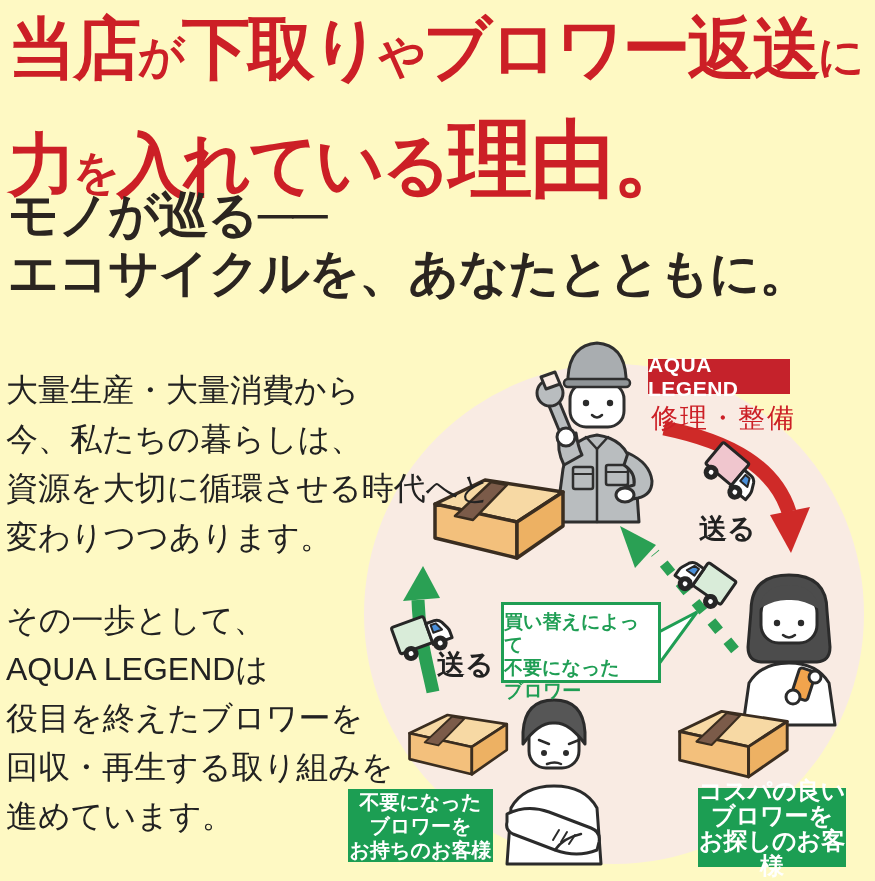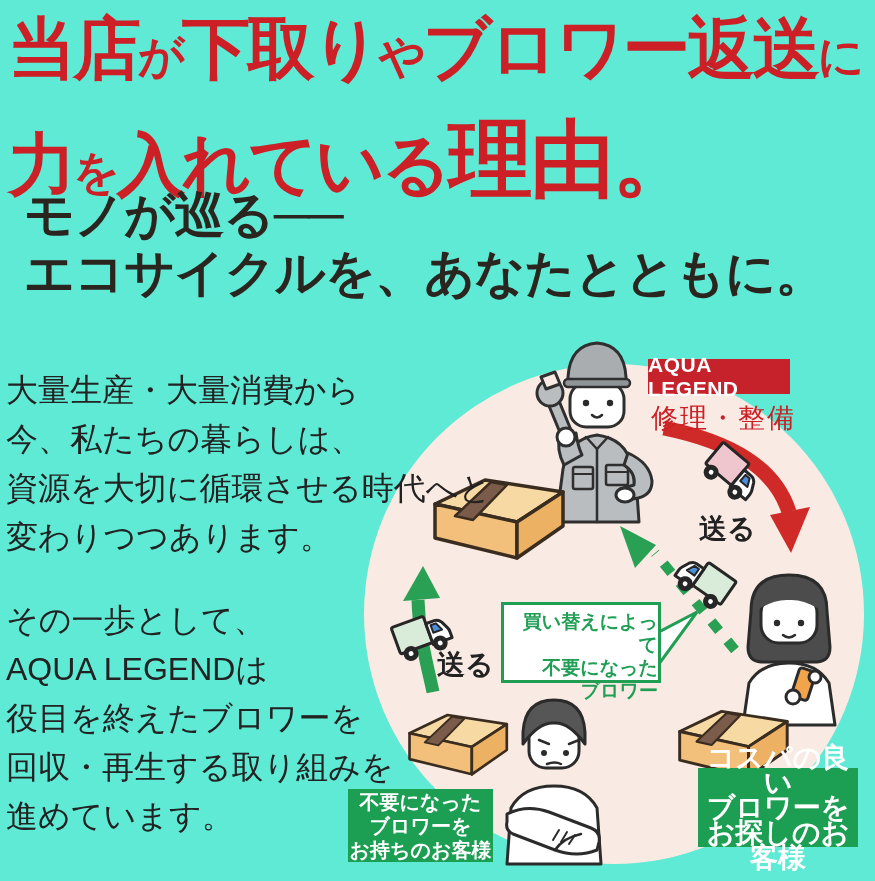--- a/index.html
+++ b/index.html
@@ -1,52 +1,52 @@
 <!DOCTYPE html>
 <html><head>
 <meta charset="utf-8">
 <style>
   html,body{margin:0;padding:0;}
-  .page{position:relative;width:875px;height:881px;background:#5eead4;overflow:hidden;
+  .page{position:relative;width:875px;height:881px;background:#fef9c3;overflow:hidden;
         font-family:"Liberation Sans","DejaVu Sans",sans-serif;}
   svg{display:block;}
   .diagram-svg{position:absolute;left:0;top:0;z-index:1;}
 
   
   .heading{position:absolute;left:8px;top:2px;z-index:2;color:#cc1f26;font-weight:800;white-space:nowrap;}
   .heading .h-line{line-height:92px;letter-spacing:-3px;}
   .h-big{font-size:68px;}
   .h-small{font-size:46px;}
   .h-huge{font-size:84px;font-weight:900;letter-spacing:-2px;}
 
   .subheading{position:absolute;left:8px;top:186px;z-index:2;color:#2b2520;font-weight:800;
-              font-size:50px;line-height:58px;white-space:nowrap;letter-spacing:-1px;margin-left:16px;}
+              font-size:50px;line-height:58px;white-space:nowrap;letter-spacing:-1px;}
 
   .bodytext{position:absolute;left:6px;z-index:2;color:#222222;font-size:32px;line-height:49px;
             white-space:nowrap;font-weight:500;}
   .intro{top:366px;}
   .mission{top:596px;}
 
   
   .badge{position:absolute;left:648px;top:359px;width:142px;height:35px;z-index:3;
          background:#c5222b;color:#ffffff;font-weight:800;font-size:21px;letter-spacing:.5px;
          display:flex;align-items:center;justify-content:center;}
   .repair{position:absolute;left:651px;top:400px;z-index:3;color:#cc1f26;font-weight:400;
           font-size:27px;letter-spacing:2px;white-space:nowrap;}
   .send{position:absolute;z-index:3;color:#222222;font-size:28px;font-weight:600;white-space:nowrap;}
   .send-top{left:699px;top:510px;}
   .send-left{left:437px;top:646px;}
 
   .bubble{position:absolute;left:501px;top:602px;width:154px;height:70px;z-index:3;
           background:#ffffff;border:3px solid #1f9e54;color:#1f9e54;font-weight:800;
-          font-size:19px;line-height:23px;text-align:right;padding-top:5px;}
+          font-size:19px;line-height:23px;text-align:left;padding-top:5px;}
   .customer-label{position:absolute;z-index:3;background:#1c9e53;color:#ffffff;font-weight:700;
           text-align:center;display:flex;flex-direction:column;justify-content:center;}
   .label-left{left:348px;top:789px;width:145px;height:73px;font-size:20px;line-height:24px;}
-  .label-right{left:698px;top:768px;width:160px;height:79px;font-size:28px;line-height:25px;}
+  .label-right{left:698px;top:788px;width:148px;height:79px;font-size:24px;line-height:25px;}
 </style>
 </head>
 <body>
 
 <div class="page">
 
   <svg class="diagram-svg" width="875" height="881" viewBox="0 0 875 881">
 
     <circle cx="614" cy="614" r="250" fill="#f9ebe3"></circle>
 

